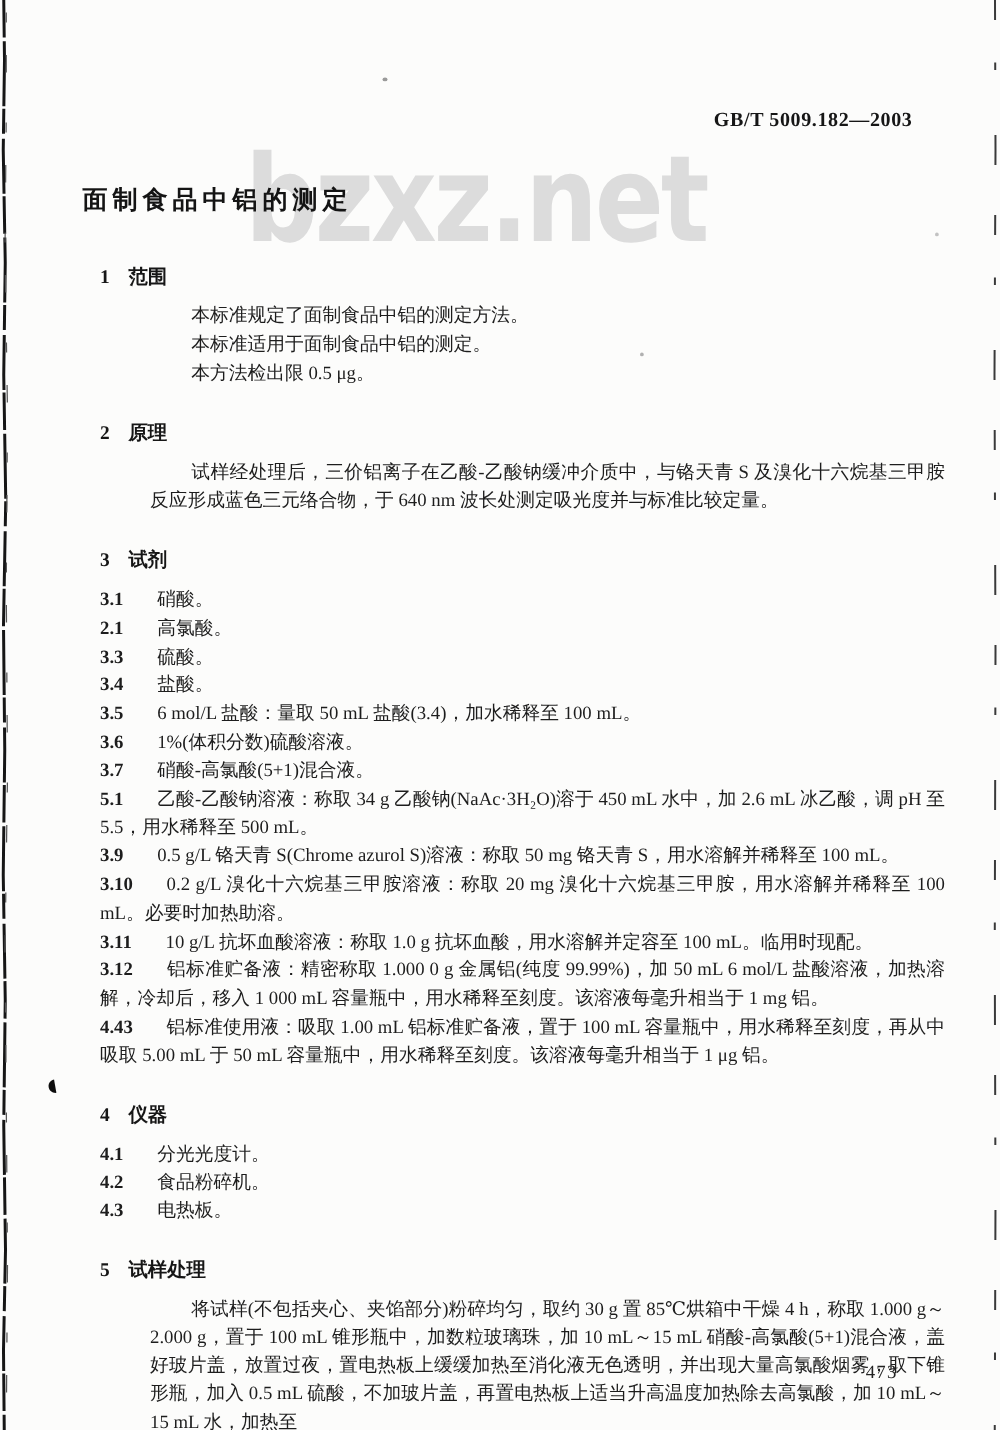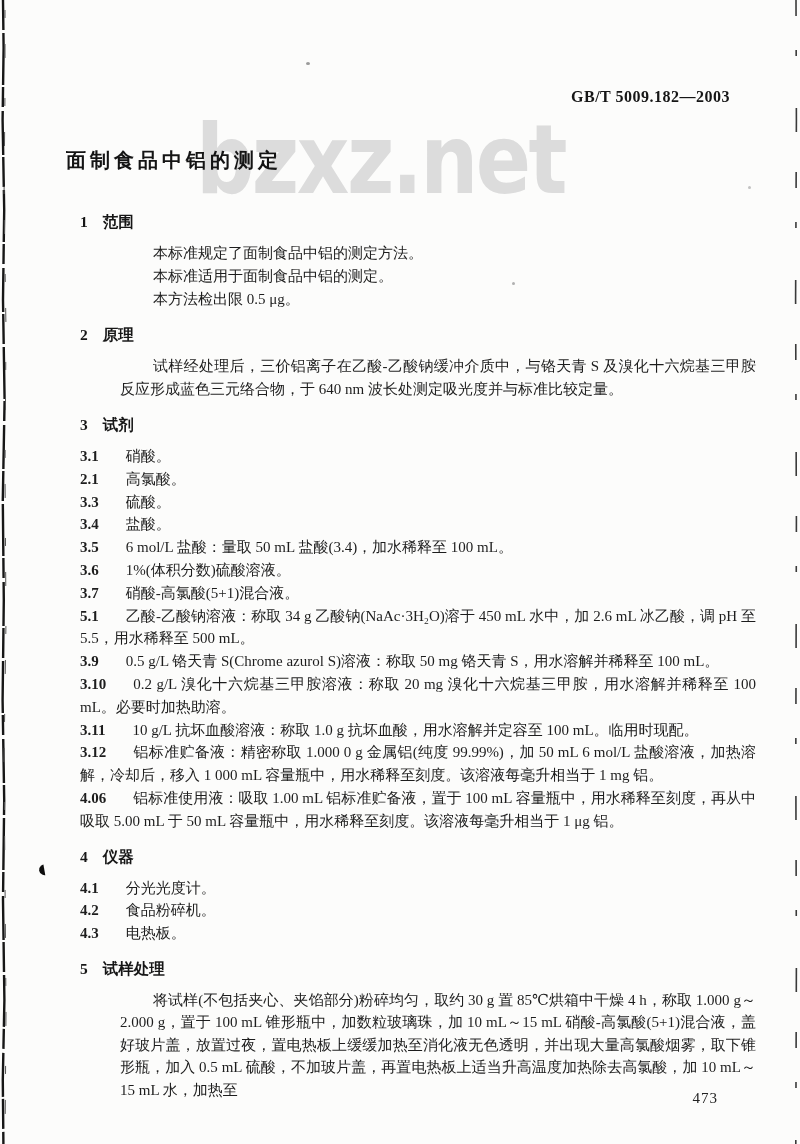--- a/index.html
+++ b/index.html
@@ -27,21 +27,21 @@
     font-size:20px; font-weight:700; letter-spacing:4px; line-height:28px;
     color:#141414;
   }
   .watermark {
     position:absolute; z-index:1; left:196px; top:112px;
     font-family:"DejaVu Sans",sans-serif; font-weight:700;
     font-size:96px; line-height:1; color:#dcdcdc; letter-spacing:-3px;
     transform:scaleX(0.85); transform-origin:left top;
     white-space:nowrap; user-select:none;
   }
-  .sec-heading { margin-top:12px; margin-bottom:9px; font-weight:700; font-size:15.5px; line-height:23px; color:#161616; }
+  .sec-heading { margin-top:24px; margin-bottom:9px; font-weight:700; font-size:15.5px; line-height:23px; color:#161616; }
   .sec-heading .sec-no { margin-right:15px; }
   .first-heading { margin-top:36px; }
   .para { text-indent:2.2em; text-align:justify;margin-left:40px; }
   .sec5 .para { line-height:22.5px; }
   .item { line-height:22.8px; text-align:justify; }
   .item .item-no { font-weight:700; margin-right:27px; white-space:nowrap; }
   .page-number {
     position:absolute; z-index:2; top:1090px; right:82px;
     font-size:15px; letter-spacing:1px; color:#222;
   }
@@ -104,21 +104,21 @@
     <div class="item"><span class="item-no">3.3</span><span>硫酸。</span></div>
     <div class="item"><span class="item-no">3.4</span><span>盐酸。</span></div>
     <div class="item"><span class="item-no">3.5</span><span>6 mol/L 盐酸：量取 50 mL 盐酸(3.4)，加水稀释至 100 mL。</span></div>
     <div class="item"><span class="item-no">3.6</span><span>1%(体积分数)硫酸溶液。</span></div>
     <div class="item"><span class="item-no">3.7</span><span>硝酸-高氯酸(5+1)混合液。</span></div>
     <div class="item"><span class="item-no">5.1</span><span>乙酸-乙酸钠溶液：称取 34 g 乙酸钠(NaAc·3H₂O)溶于 450 mL 水中，加 2.6 mL 冰乙酸，调 pH 至 5.5，用水稀释至 500 mL。</span></div>
     <div class="item"><span class="item-no">3.9</span><span>0.5 g/L 铬天青 S(Chrome azurol S)溶液：称取 50 mg 铬天青 S，用水溶解并稀释至 100 mL。</span></div>
     <div class="item"><span class="item-no">3.10</span><span>0.2 g/L 溴化十六烷基三甲胺溶液：称取 20 mg 溴化十六烷基三甲胺，用水溶解并稀释至 100 mL。必要时加热助溶。</span></div>
     <div class="item"><span class="item-no">3.11</span><span>10 g/L 抗坏血酸溶液：称取 1.0 g 抗坏血酸，用水溶解并定容至 100 mL。临用时现配。</span></div>
     <div class="item"><span class="item-no">3.12</span><span>铝标准贮备液：精密称取 1.000 0 g 金属铝(纯度 99.99%)，加 50 mL 6 mol/L 盐酸溶液，加热溶解，冷却后，移入 1 000 mL 容量瓶中，用水稀释至刻度。该溶液每毫升相当于 1 mg 铝。</span></div>
-    <div class="item"><span class="item-no">4.06</span><span>铝标准使用液：吸取 1.00 mL 铝标准贮备液，置于 100 mL 容量瓶中，用水稀释至刻度，再从中吸取 5.00 mL 于 50 mL 容量瓶中，用水稀释至刻度。该溶液每毫升相当于 1 μg 铝。</span></div>
+    <div class="item"><span class="item-no">4.43</span><span>铝标准使用液：吸取 1.00 mL 铝标准贮备液，置于 100 mL 容量瓶中，用水稀释至刻度，再从中吸取 5.00 mL 于 50 mL 容量瓶中，用水稀释至刻度。该溶液每毫升相当于 1 μg 铝。</span></div>
 
     <div class="sec-heading">
       <span class="sec-no">4</span><span>仪器</span>
     </div>
     <div class="item"><span class="item-no">4.1</span><span>分光光度计。</span></div>
     <div class="item"><span class="item-no">4.2</span><span>食品粉碎机。</span></div>
     <div class="item"><span class="item-no">4.3</span><span>电热板。</span></div>
 
     <div class="sec5">
       <div class="sec-heading">

